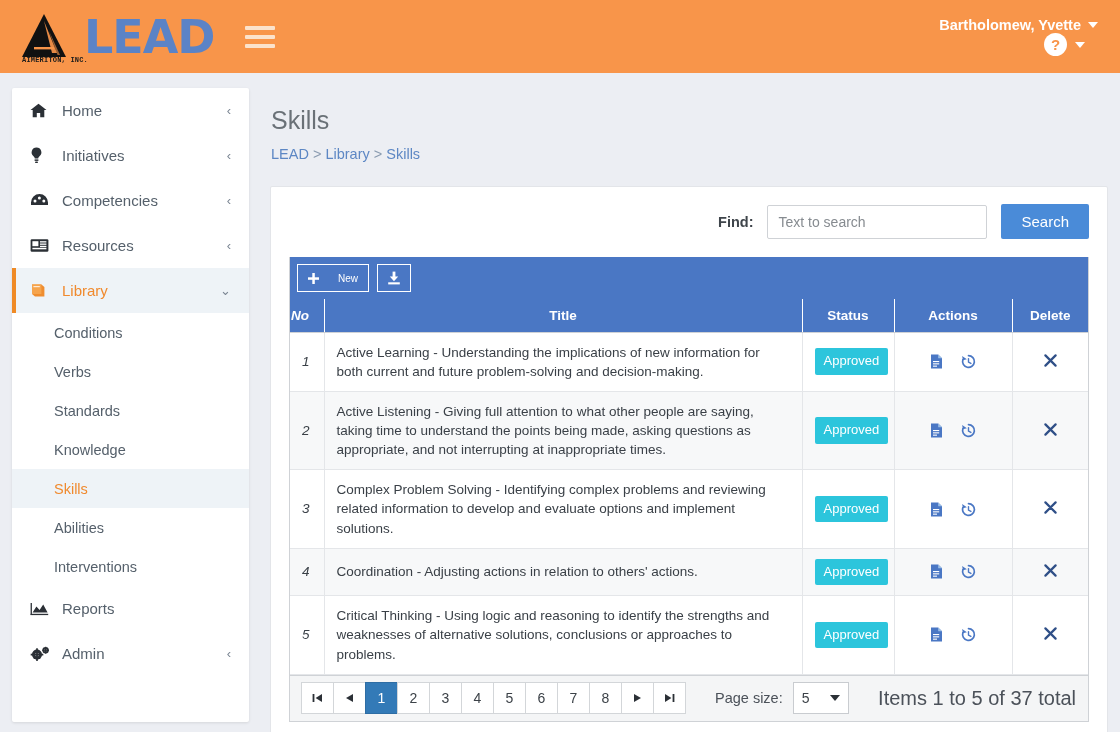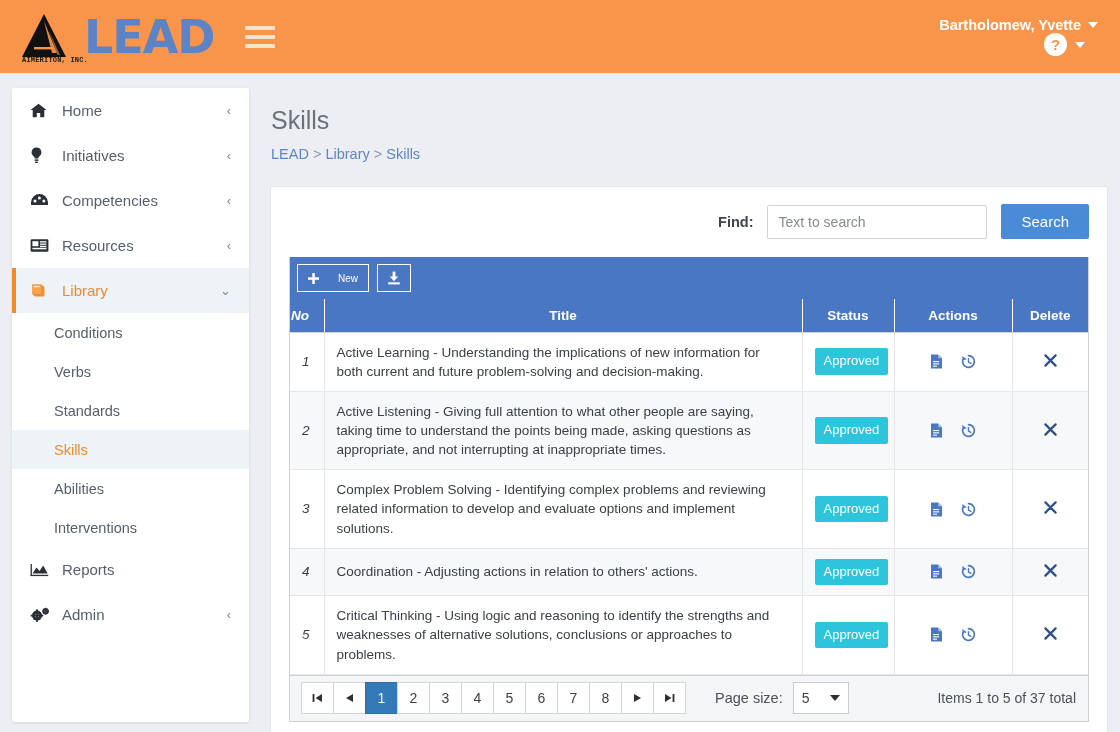--- a/index.html
+++ b/index.html
@@ -200,21 +200,21 @@
   .pagesize-sel {
     margin-left: 10px; width: 56px; height: 32px;
     border: 1px solid #c9ccd0; background: #ffffff;
     display: flex; align-items: center; justify-content: space-between;
     padding: 0 8px; font-size: 14px; color: #3c4248; cursor: pointer;
   }
   .pagesize-sel .dn {
     width: 0; height: 0; border-left: 5px solid transparent;
     border-right: 5px solid transparent; border-top: 6px solid #2b3036;
   }
-  .items-total { margin-left: auto; font-size: 14px; color: #4b5159; }
+  .items-total { margin-left: auto; font-size: 20px; color: #4b5159; }
 </style>
 </head>
 <body>
 
 <div class="header">
   <div class="brand">
     <div class="brand-mark">
       <svg width="56" height="56" viewBox="0 0 56 56" aria-hidden="true">
         <polygon points="28,5 50,48 6,48" fill="#111111"></polygon>
         <path d="M28,12 L41,44 L36,44 Z" fill="#f8954a" opacity="0.92"></path>
@@ -311,20 +311,23 @@
   </div>
 
   <div class="sub-item">
     <span>Conditions</span>
   </div>
   <div class="sub-item">
     <span>Verbs</span>
   </div>
   <div class="sub-item">
     <span>Standards</span>
+  </div>
+  <div class="sub-item">
+    <span>Knowledge</span>
   </div>
   <div class="sub-item active">
     <span>Skills</span>
   </div>
   <div class="sub-item">
     <span>Abilities</span>
   </div>
   <div class="sub-item">
     <span>Interventions</span>
   </div>

